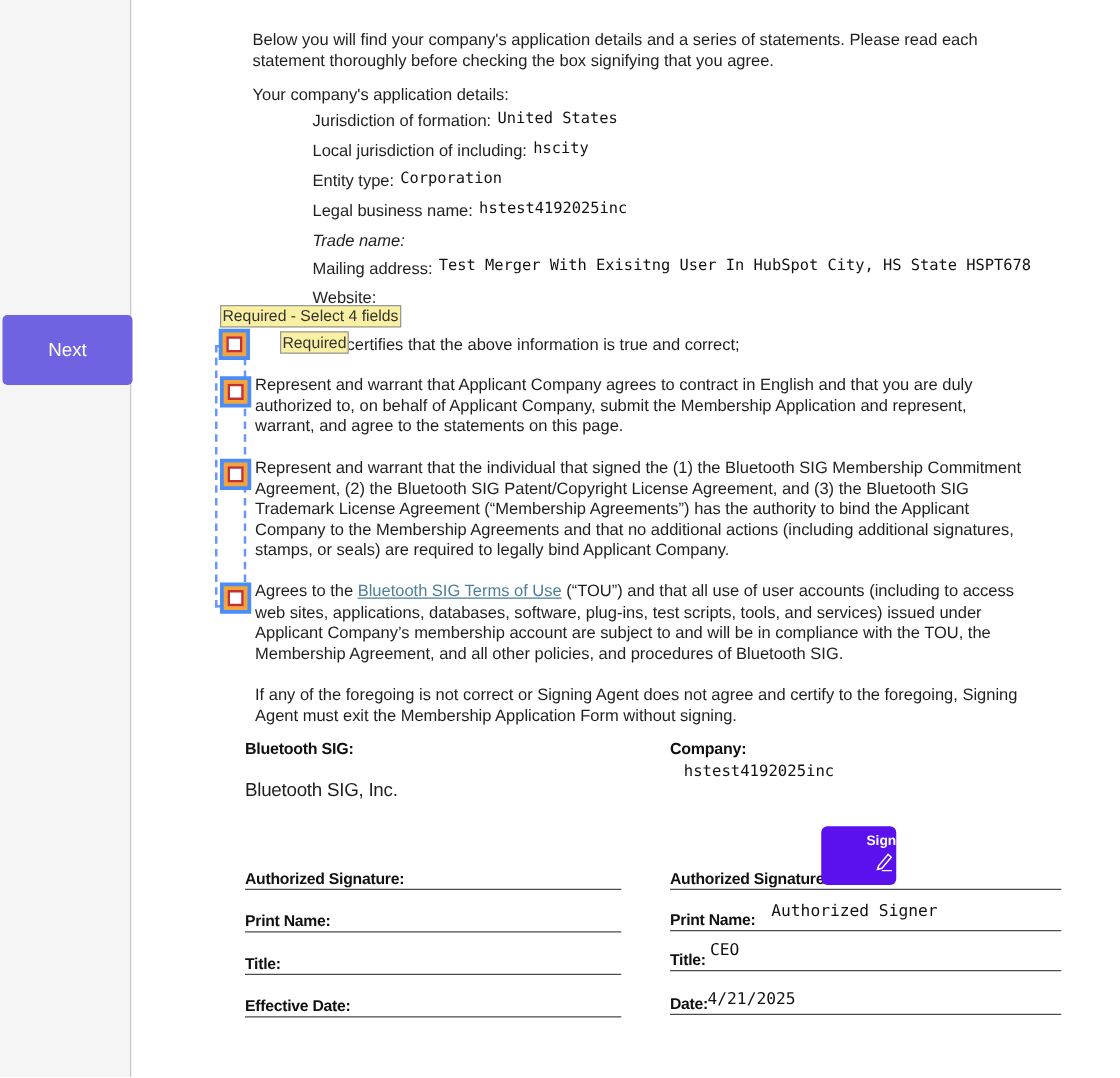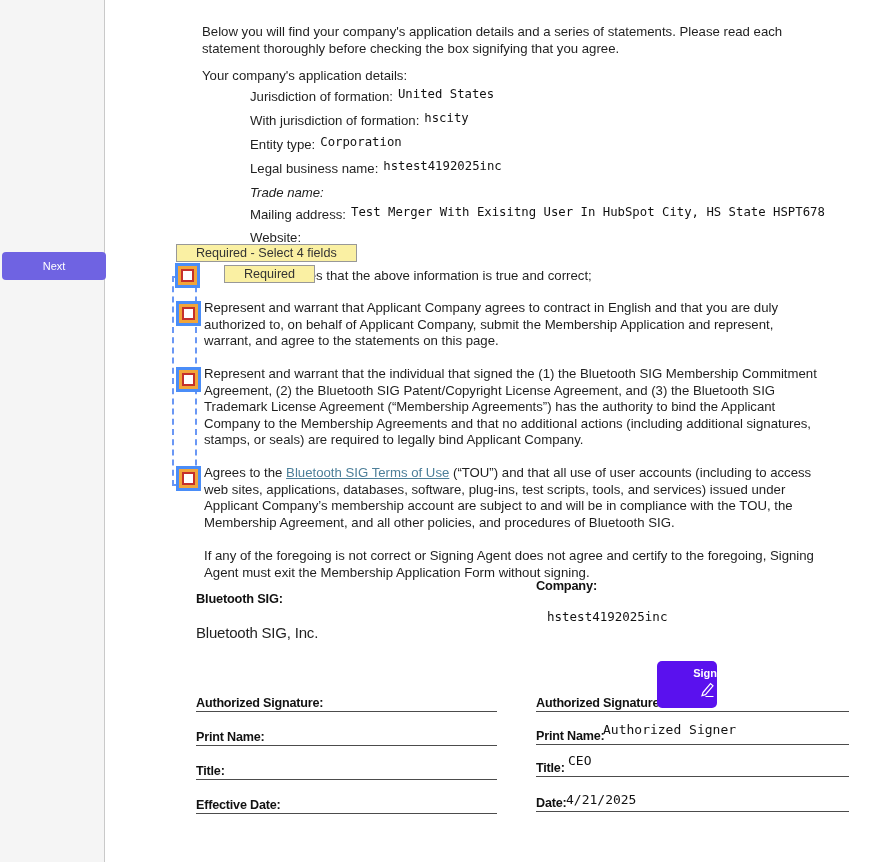--- a/index.html
+++ b/index.html
@@ -1,32 +1,32 @@
 <!DOCTYPE html>
 <html><head>
 <meta charset="utf-8">
 <style>
   * { margin:0; padding:0; box-sizing:border-box; }
   html,body { width:896px; height:862px; background:#fff; font-family:"Liberation Sans", sans-serif; }
   .screen { position:relative; width:896px; height:862px; overflow:hidden; background:#fff; }
 
   
   .sidebar { position:absolute; left:0; top:0; width:105px; height:862px; background:#f5f5f5; border-right:1px solid #c9c9c9; }
-  .next-btn { position:absolute; left:2px; top:252px; width:104px; height:28px; background:#6f63e2; color:#fff;
-              border:none; border-radius:4px; font-family:"Liberation Sans",sans-serif; font-size:11px; font-weight:500; cursor:pointer; }
+  .next-btn { position:absolute; left:2px; top:252px; width:104px; height:56px; background:#6f63e2; color:#fff;
+              border:none; border-radius:4px; font-family:"Liberation Sans",sans-serif; font-size:15px; font-weight:500; cursor:pointer; }
 
   
   .para { position:absolute; font-size:13.2px; line-height:17px; color:#1f1f1f; white-space:pre-wrap; }
   .detail-row { position:absolute; left:250px; font-size:13.2px; color:#1f1f1f; white-space:nowrap; }
   .detail-val { font-family:"DejaVu Sans Mono","Liberation Mono",monospace; font-size:12.3px; color:#111;
                 position:relative; top:-3px; margin-left:5px; }
 
   
   .tooltip { position:absolute; background:#faf0a3; border:1px solid #989898; height:18px; line-height:16px;
-             padding:0 19px; font-size:12.6px; color:#333; white-space:nowrap; z-index:30; }
+             padding:0 1px; font-size:12.6px; color:#333; white-space:nowrap; z-index:30; }
 
   
   .dashed-track { position:absolute; left:172px; top:276px; width:25px; height:210px;
                   border:2px dashed #6a97f5; z-index:10; background:transparent; }
   .cb { position:absolute; width:25px; height:25px; background:#4a8df8; display:flex; align-items:center;
         justify-content:center; z-index:20; cursor:pointer; }
   .cb .cb-orange { width:19px; height:19px; background:#f2a53a; display:flex; align-items:center; justify-content:center; }
   .cb .cb-inner  { width:13px; height:13px; background:#fff; border:2px solid #c5302c; }
 
   .stmt { position:absolute; width:700px; font-size:13.2px; line-height:16.5px; color:#1f1f1f; white-space:pre-wrap; }
@@ -55,21 +55,21 @@
     <button class="next-btn">Next</button>
   </aside>
 
   <main>
 
     <div class="para" style="left:202px; top:23px; width:620px;">Below you will find your company's application details and a series of statements. Please read each
 statement thoroughly before checking the box signifying that you agree.</div>
     <div class="para" style="left:202px; top:67px;">Your company's application details:</div>
 
     <div class="detail-row" style="top:89px;"><span>Jurisdiction of formation:</span><span class="detail-val">United States</span></div>
-    <div class="detail-row" style="top:113px;"><span>With jurisdiction of formation:</span><span class="detail-val">hscity</span></div>
+    <div class="detail-row" style="top:113px;"><span>Local jurisdiction of including:</span><span class="detail-val">hscity</span></div>
     <div class="detail-row" style="top:137px;"><span>Entity type:</span><span class="detail-val">Corporation</span></div>
     <div class="detail-row" style="top:161px;"><span>Legal business name:</span><span class="detail-val">hstest4192025inc</span></div>
     <div class="detail-row" style="top:185px;font-style:italic;"><span>Trade name:</span><span class="detail-val"></span></div>
     <div class="detail-row" style="top:207px;"><span>Mailing address:</span><span class="detail-val">Test Merger With Exisitng User In HubSpot City, HS State HSPT678</span></div>
     <div class="detail-row" style="top:230px;"><span>Website:</span><span class="detail-val"></span></div>
 
     <div class="tooltip" style="left:176px; top:244px;">Required - Select 4 fields</div>
     <div class="tooltip" style="left:204px; top:265px;margin-left:20px;">Required</div>
 
     <div class="dashed-track"></div>
@@ -107,21 +107,21 @@
     <div class="stmt" style="left:204px; top:465px;"><span>Agrees to the </span><span class="tou-link">Bluetooth SIG Terms of Use</span><span> (“TOU”) and that all use of user accounts (including to access
 web sites, applications, databases, software, plug-ins, test scripts, tools, and services) issued under
 Applicant Company’s membership account are subject to and will be in compliance with the TOU, the
 Membership Agreement, and all other policies, and procedures of Bluetooth SIG.</span></div>
 
     <div class="stmt" style="left:204px; top:548px;">If any of the foregoing is not correct or Signing Agent does not agree and certify to the foregoing, Signing
 Agent must exit the Membership Application Form without signing.</div>
 
     <div class="party-label" style="left:196px; top:591px;">Bluetooth SIG:</div>
     <div class="party-name" style="left:196px; top:624px;">Bluetooth SIG, Inc.</div>
-    <div class="party-label" style="left:536px; top:578px;">Company:</div>
+    <div class="party-label" style="left:536px; top:591px;">Company:</div>
     <div class="company-name-val" style="left:547px; top:609px;">hstest4192025inc</div>
 
     <button class="sign-btn">
       <span class="sign-txt">Sign</span>
       <span>
         <svg width="20" height="20" viewBox="0 0 20 20" fill="none">
           <path d="M6 12.5 L13.5 3.5 L16 5.8 L8.5 14.6 L5 15.6 Z" stroke="#fff" stroke-width="1.2" fill="none"></path>
           <path d="M8.5 16.5 H16.5" stroke="#fff" stroke-width="1"></path>
         </svg>
       </span>
@@ -138,21 +138,21 @@
       </div>
     <div class="sig-row" style="left:196px; top:794px; width:301px;">
         <span class="sig-label">Effective Date:</span>
       </div>
 
     <div class="sig-row" style="left:536px; top:692px; width:313px;">
         <span class="sig-label">Authorized Signature:</span>
       </div>
     <div class="sig-row" style="left:536px; top:725px; width:313px;">
         <span class="sig-label">Print Name:</span>
-        <span class="sig-val" style="left:67px; bottom:7px;">Authorized Signer</span>
+        <span class="sig-val" style="left:81px; bottom:7px;">Authorized Signer</span>
       </div>
     <div class="sig-row" style="left:536px; top:757px; width:313px;">
         <span class="sig-label">Title:</span>
         <span class="sig-val" style="left:32px; bottom:8px;">CEO</span>
       </div>
     <div class="sig-row" style="left:536px; top:792px; width:313px;">
         <span class="sig-label">Date:</span>
         <span class="sig-val" style="left:30px; bottom:4px;">4/21/2025</span>
       </div>
 

